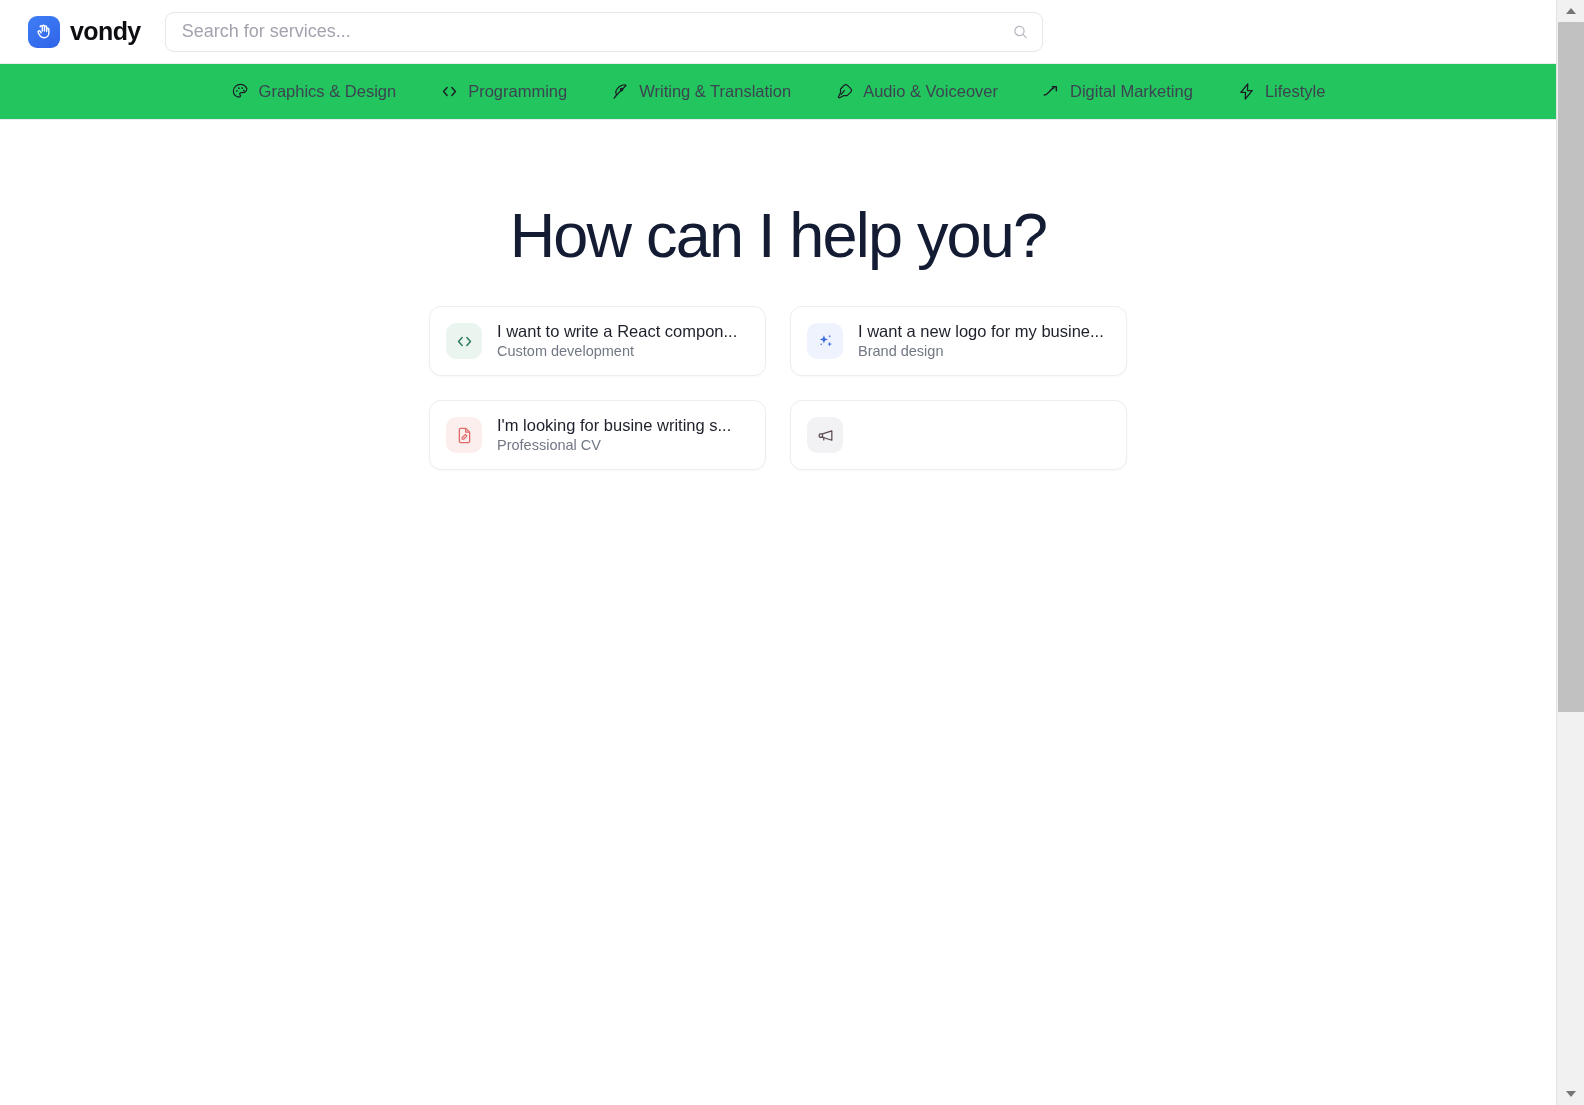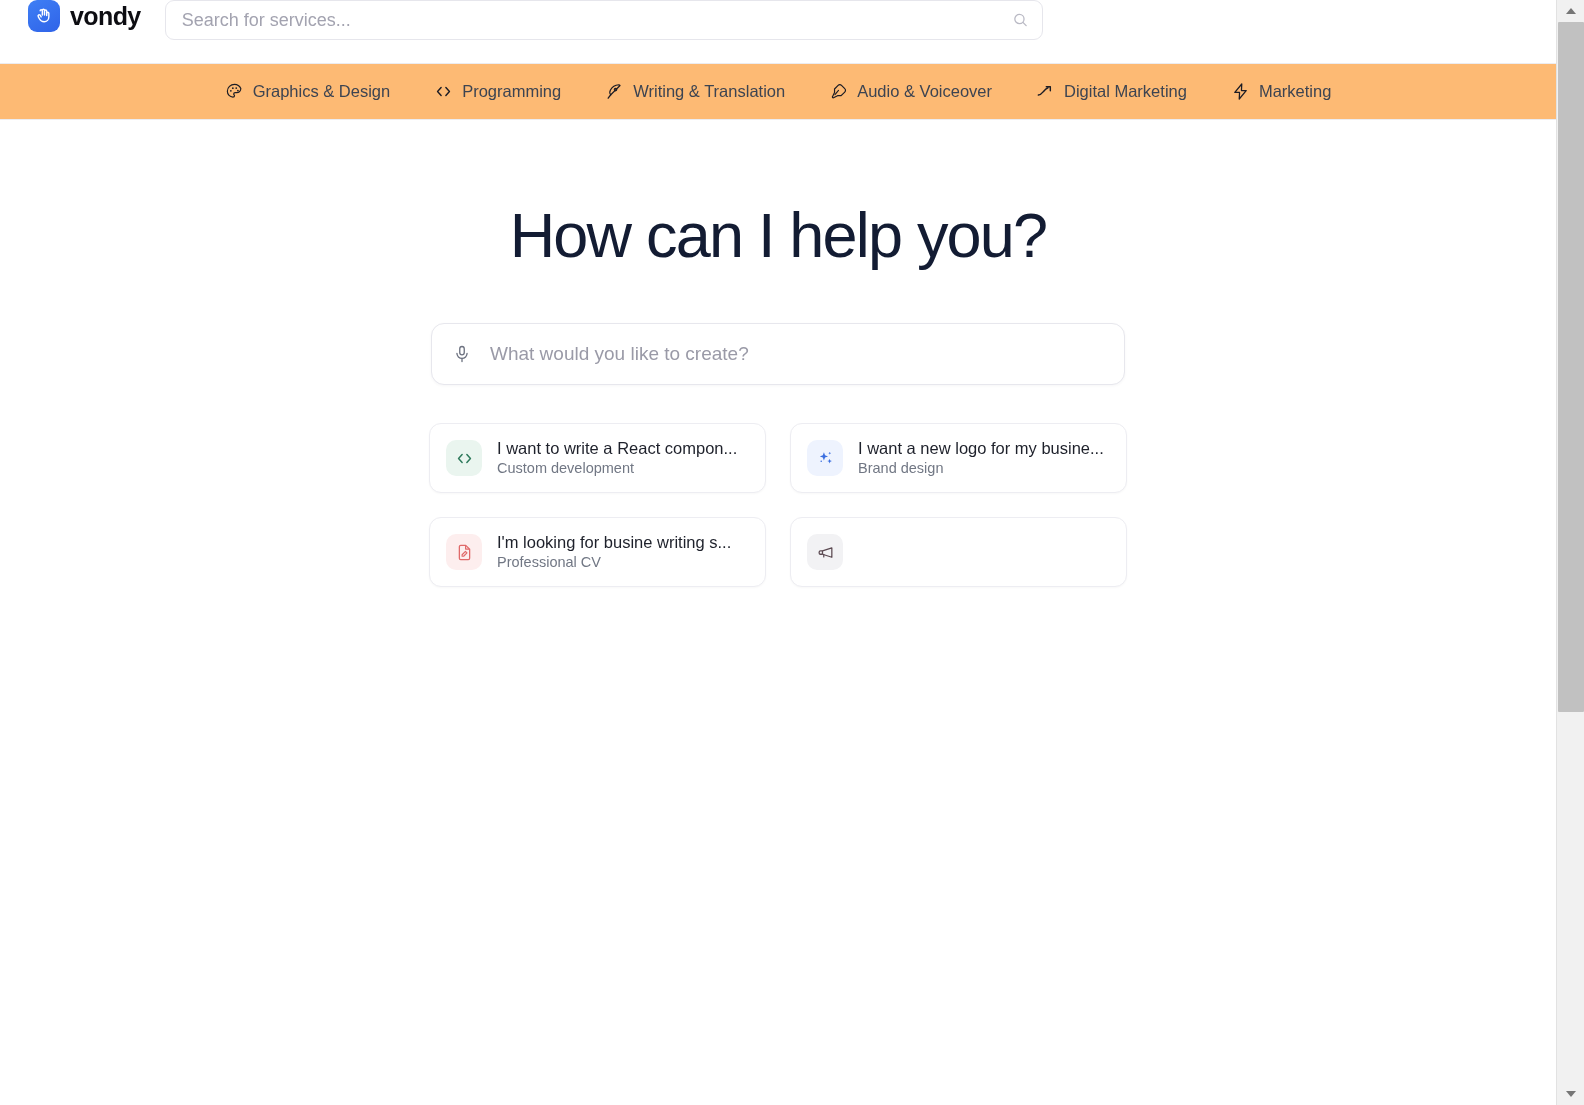--- a/index.html
+++ b/index.html
@@ -27,21 +27,21 @@
     width: 1556px;
     height: 1105px;
     background: #ffffff;
     overflow: hidden;
   }
 
   
   .topbar {
     height: 64px;
     display: flex;
-    align-items: flex-start;
+    align-items: center;
     padding: 0 28px 0 28px;
     background: #ffffff;
     border-bottom: 1px solid #ececf0;
   }
 
   .brand {
     display: flex;
     align-items: center;
     gap: 10px;
     flex: 0 0 auto;
@@ -120,21 +120,21 @@
     white-space: nowrap;
   }
 
   
   .catnav {
     height: 56px;
     display: flex;
     align-items: center;
     justify-content: center;
     gap: 40px;
-    background: #fdba74;
+    background: #22c55e;
     border-bottom: 1px solid #ececf0;
   }
   .cat-item {
     display: flex;
     align-items: center;
     gap: 9px;
     font-size: 16.5px;
     color: #3d4451;
     cursor: pointer;
     background: none;
@@ -368,40 +368,28 @@
         </span>
         <span>Digital Marketing</span>
       </button>
 
       <button class="cat-item">
         <span class="ic">
           <svg viewBox="0 0 24 24" width="19" height="19" fill="none" aria-hidden="true">
             <path d="M13.6 2.5 4.8 13.2h6L10.4 21.5l8.8-10.7h-6l.4-8.3Z" stroke="currentColor" stroke-width="1.6" stroke-linejoin="round"></path>
           </svg>
         </span>
-        <span>Marketing</span>
+        <span>Lifestyle</span>
       </button>
     </div>
 
     <div class="hero">
       <h1>How can I help you?</h1>
     </div>
 
-    <div class="prompt-wrap">
-      <div class="prompt-box">
-        <button class="mic-btn">
-          <svg viewBox="0 0 24 24" width="20" height="20" fill="none" aria-hidden="true">
-            <rect x="9.3" y="3" width="5.4" height="10" rx="2.7" stroke="currentColor" stroke-width="1.6"></rect>
-            <path d="M5.9 11.2a6.1 6.1 0 0 0 12.2 0" stroke="currentColor" stroke-width="1.6" stroke-linecap="round"></path>
-            <path d="M12 17.3V21" stroke="currentColor" stroke-width="1.6" stroke-linecap="round"></path>
-          </svg>
-        </button>
-        <input class="prompt-input" type="text" placeholder="What would you like to create?" style="">
-      </div>
-    </div>
 
     <div class="cards">
 
       <div class="card">
         <span class="card-icon" style="background:#eaf5ef;color:#2f7a5c">
           <svg viewBox="0 0 24 24" fill="none" aria-hidden="true">
             <path d="M9 7 4.5 12 9 17" stroke="currentColor" stroke-width="1.9" stroke-linecap="round" stroke-linejoin="round"></path>
             <path d="m15 7 4.5 5-4.5 5" stroke="currentColor" stroke-width="1.9" stroke-linecap="round" stroke-linejoin="round"></path>
           </svg>
         </span>

